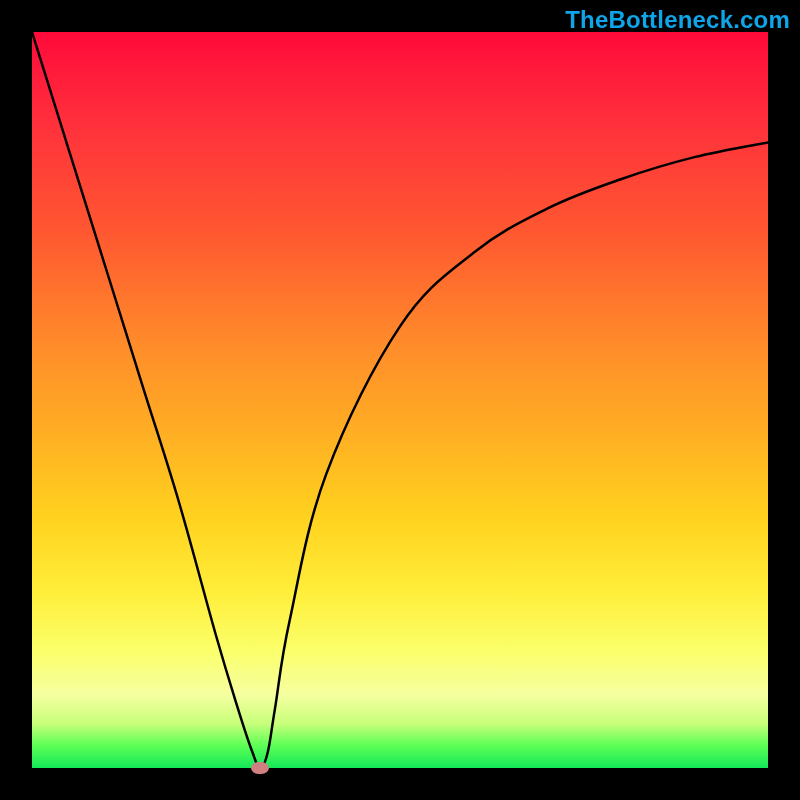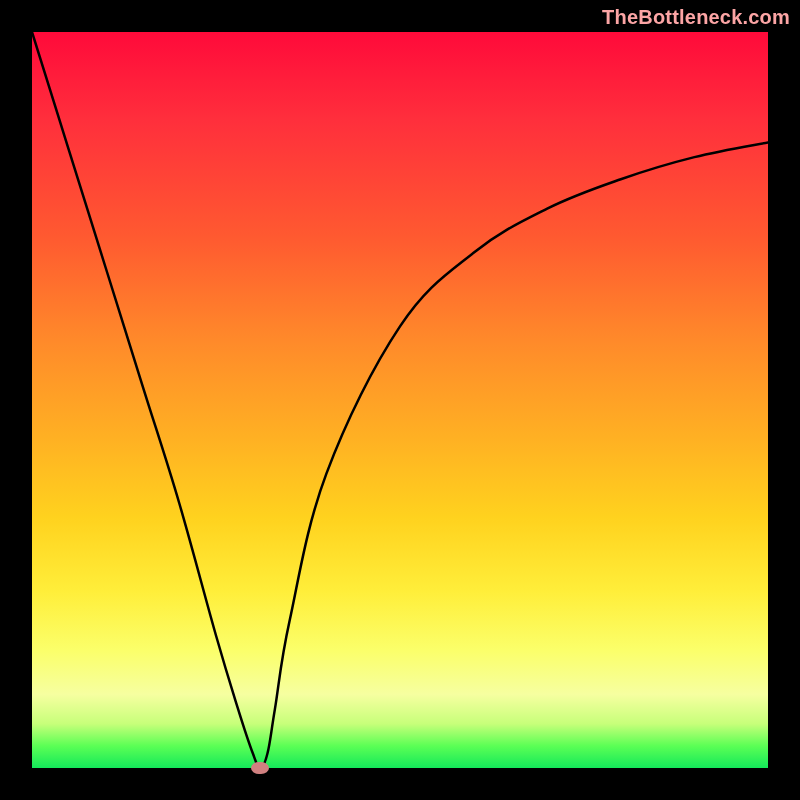--- a/index.html
+++ b/index.html
@@ -53,23 +53,23 @@
     width: 18px;
     height: 12px;
     border-radius: 8px / 6px;
     background: #d08080;
     transform: translate(-50%, -50%);
   }
   .watermark {
     position: absolute;
     top: 6px;
     right: 10px;
-    font-size: 20px;
+    font-size: 24px;
     font-weight: 600;
-    color: #fca5a5;
+    color: #0ea5e9;
     letter-spacing: 0.2px;
     user-select: none;
   }
 </style>
 </head>
 <body>
 
 <div class="frame">
 
   <div class="watermark">TheBottleneck.com</div>

